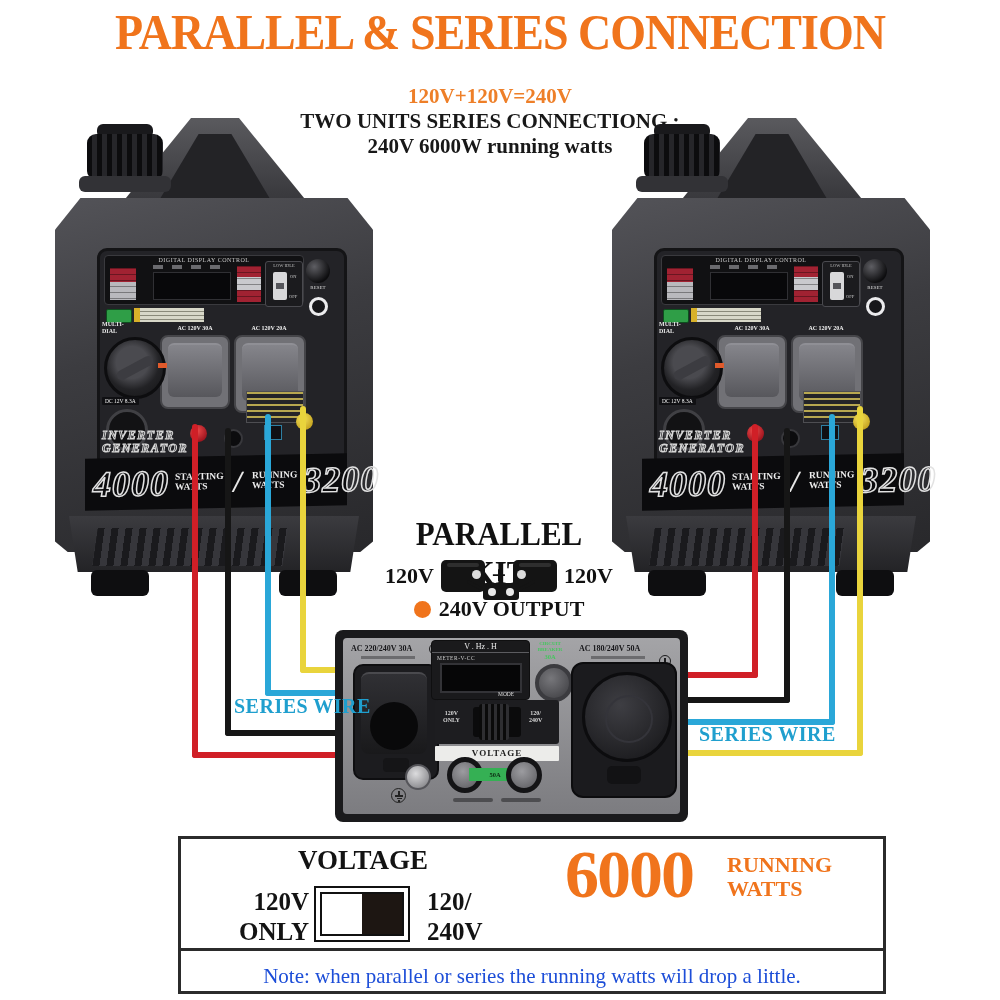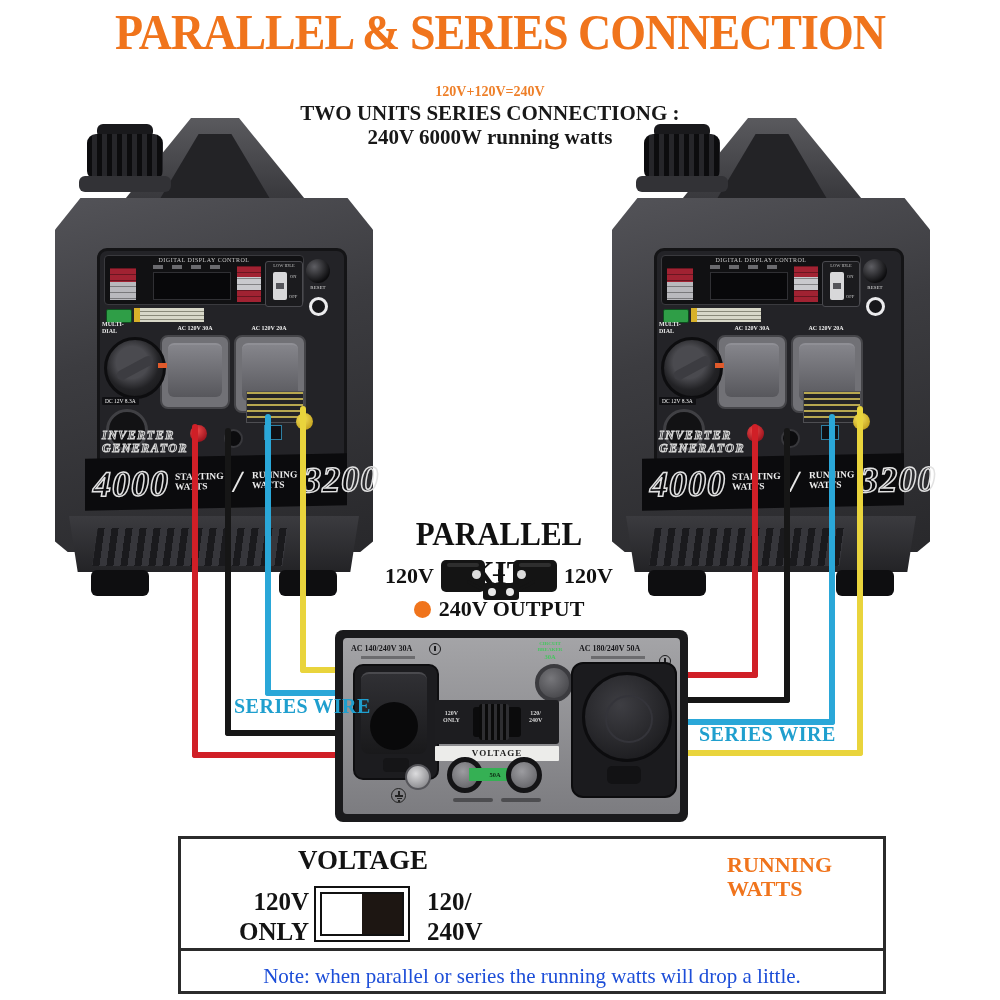--- a/index.html
+++ b/index.html
@@ -4,21 +4,21 @@
 <style>
   html,body{margin:0;padding:0;background:#fff}
   .stage{position:relative;width:1000px;height:1000px;background:#fff;overflow:hidden;
          font-family:Liberation Serif, serif;color:#131313}
   .abs{position:absolute}
 
   
   .title{left:0;top:2px;width:1000px;text-align:center;font-size:46px;font-weight:bold;
          letter-spacing:-1px;color:#f0741c;transform:scaleY(1.12);transform-origin:top}
   .intro{left:0;top:84px;width:980px;text-align:center;line-height:1.18}
-  .intro .o1{font-size:14px;font-weight:bold;color:#ee7f28}
+  .intro .o1{font-size:21px;font-weight:bold;color:#ee7f28}
   .intro .o2{font-size:23px;font-weight:bold;color:#ee7f28}
   .intro .b1{font-size:21px;font-weight:bold;color:#181818}
   .intro .b2{font-size:21px;font-weight:bold;color:#181818}
 
   
   .generator{top:118px;width:318px;height:478px;z-index:2}
   .gen-a{left:55px}.gen-b{left:612px}
   .gen-handle{left:40px;top:0;width:240px;height:118px;
       background:linear-gradient(180deg,#5a5a5e,#3a3a3e 65%,#2c2c2f);
       clip-path:polygon(40% 0,60% 0,100% 100%,0 100%)}
@@ -388,27 +388,33 @@
   <div class="abs pk-out-row">
     <span class="pk-dot"></span>
     <span class="pk-out-lbl">240V OUTPUT</span>
   </div>
 
   <div class="abs series series-l">SERIES WIRE</div>
   <div class="abs series series-r">SERIES WIRE</div>
 
   <div class="abs kit">
     <div class="abs kit-panel">
-      <div class="abs kp-lbl" style="left:8px;top:6px">AC 140/240V 30A</div>
+      <div class="abs kp-lbl" style="left:8px;top:6px">AC 220/240V 30A</div>
       <div class="abs kp-icon" style="left:86px;top:5px"></div>
       <div class="abs kp-sub" style="left:18px;top:18px;width:54px"></div>
       <div class="abs kp-out-l">
         <div class="abs kp-cov"></div>
         <div class="abs kp-sock"></div>
         <div class="abs kp-hinge"></div>
+      </div>
+      <div class="abs kp-meter">
+        <div class="abs kp-meter-h">V . Hz . H</div>
+        <div class="abs kp-meter-l">METER-V-CC</div>
+        <div class="abs kp-screen"></div>
+        <div class="abs kp-mode">MODE</div>
       </div>
       <div class="abs kp-brk-t">
         <div>CIRCUIT</div>
         <div>BREAKER</div>
       </div>
       <div class="abs kp-brk-a">30A</div>
       <div class="abs kp-brk"></div>
       <div class="abs kp-lbl" style="left:236px;top:6px">AC 180/240V 50A</div>
       <div class="abs kp-icon" style="left:316px;top:5px"></div>
       <div class="abs kp-sub" style="left:248px;top:18px;width:54px"></div>
@@ -450,20 +456,21 @@
       <div>120V</div>
       <div>ONLY</div>
     </div>
     <div class="abs iv-sw">
         <div class="iv-sw-in"></div>
       </div>
     <div class="abs iv-right">
       <div>120/</div>
       <div>240V</div>
     </div>
+    <div class="abs iv-num">6000</div>
     <div class="abs iv-wlbl">
       <div>RUNNING</div>
       <div>WATTS</div>
     </div>
     <div class="abs iv-note">Note: when parallel or series the running watts will drop a little.</div>
   </div>
 
 </div>
 
 </body></html>

